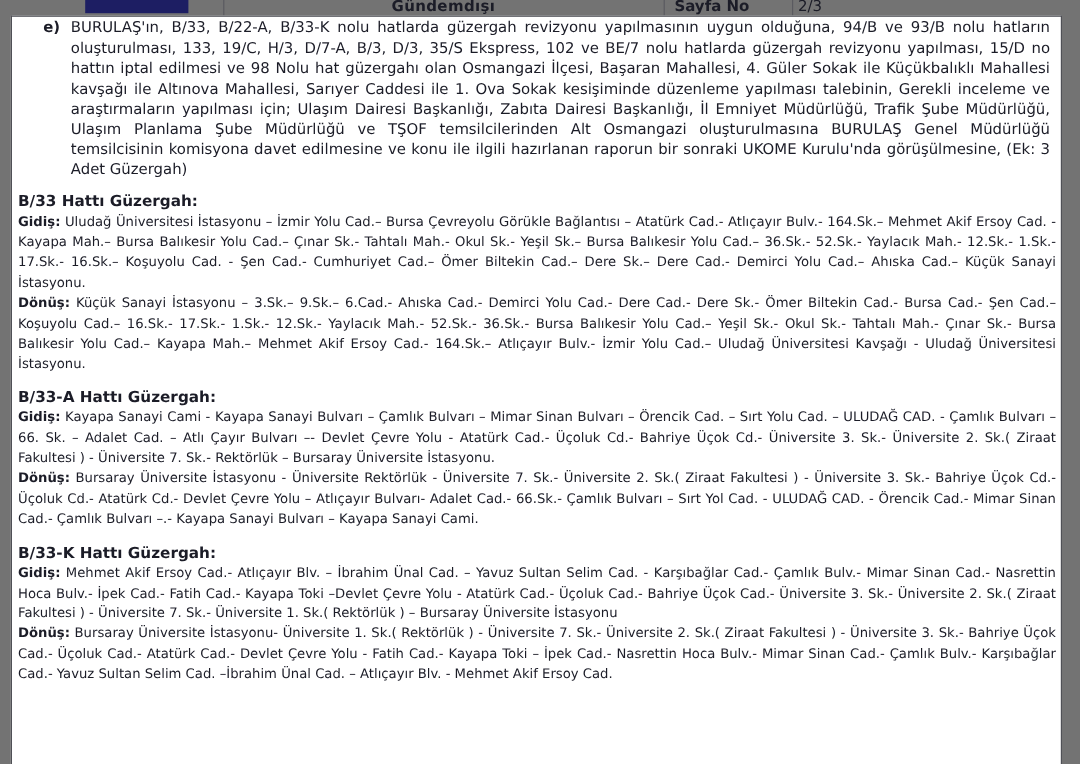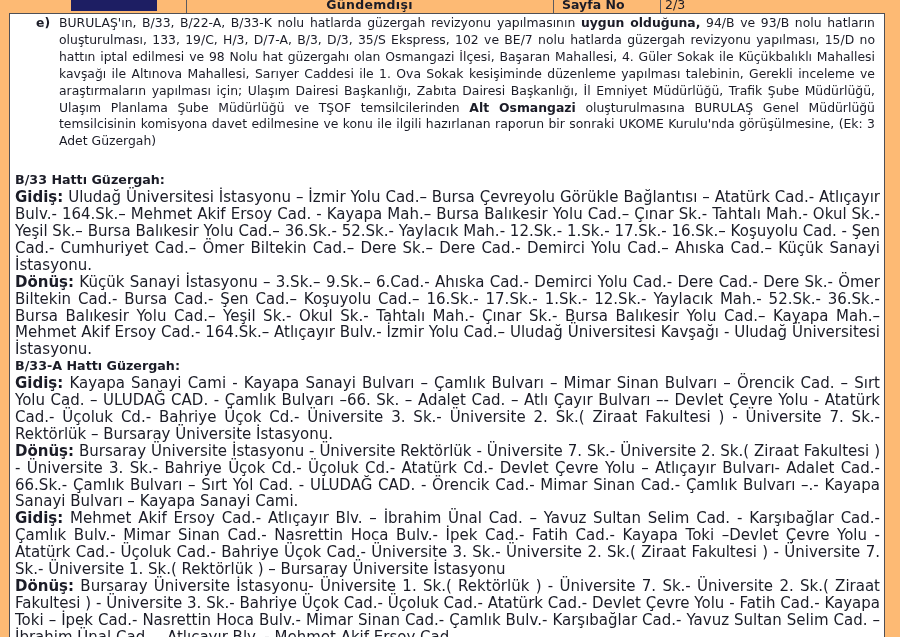--- a/index.html
+++ b/index.html
@@ -1,18 +1,18 @@
 <!DOCTYPE html>
 <html><head>
 <meta charset="utf-8">
 <style>
   html,body { margin:0; padding:0; background:#ffffff; }
   .page {
     position:relative; width:900px; height:637px; overflow:hidden;
-    background:#fdba74; font-family:"DejaVu Sans", sans-serif;
+    background:#737373; font-family:"DejaVu Sans", sans-serif;
     color:#1b1c27;
   }
   
   .header-row { position:absolute; left:0; top:0; width:900px; height:13px; }
   .stamp { position:absolute; left:71px; top:-2px; width:86px; height:13px; background:#1d1e63; }
   .vline { position:absolute; top:0; width:1px; height:13px; background:#5a5a60; }
   .v1 { left:186px; } .v2 { left:553px; } .v3 { left:660px; }
   .hcell { position:absolute; top:-3px; height:16px; line-height:16px; font-size:12.5px; white-space:nowrap; }
   .agenda { left:186px; width:367px; text-align:center; font-weight:bold; letter-spacing:.3px; }
   .pageno-label { left:562px; font-weight:bold; }
@@ -21,29 +21,29 @@
   .body-box {
     position:absolute; left:9px; top:13px; width:876px; height:700px;
     border:1.5px solid #4f5056; border-bottom:none; box-sizing:border-box;
     background:#ffffff;
   }
   .decision {
     margin:0; padding:1px 9px 0 49px; position:relative;
     text-align:justify; font-size:12.4px; line-height:16.9px;
   }
   .item-letter { position:absolute; left:26px; top:1px; font-weight:bold; }
-  .decision b { font-weight:bold; }
-  .route-section { }
-  .route-section.first { margin-top:22px; }
+  .decision b { font-weight:normal; }
+  .route-section { margin-top:11px; }
+  .route-section.first { margin-top:10px; }
   .route-heading {
     padding:0 4px 0 5px; font-weight:bold; font-size:12.7px; line-height:16.9px;
   }
   .route-text {
     margin:0; padding:0 4px 0 5px; text-align:justify;
-    font-size:15px; line-height:16.9px;
+    font-size:11px; line-height:16.9px;
   }
   .route-text b { font-weight:bold; }
 </style>
 </head>
 <body>
 
 <div class="page">
 
   <div class="header-row">
     <div class="stamp" style="background: rgb(29, 30, 99);"></div>
@@ -82,20 +82,21 @@
         <b>Gidiş:</b>
         <span>Kayapa Sanayi Cami -  Kayapa Sanayi Bulvarı – Çamlık Bulvarı – Mimar Sinan Bulvarı – Örencik Cad. – Sırt Yolu Cad. – ULUDAĞ CAD. -  Çamlık Bulvarı –66. Sk. – Adalet Cad. – Atlı Çayır Bulvarı –- Devlet Çevre Yolu - Atatürk Cad.- Üçoluk Cd.- Bahriye Üçok Cd.- Üniversite 3. Sk.- Üniversite 2. Sk.( Ziraat Fakultesi ) - Üniversite 7. Sk.- Rektörlük – Bursaray Üniversite İstasyonu.</span>
       </p>
       <p class="route-text">
         <b>Dönüş:</b>
         <span>Bursaray Üniversite İstasyonu - Üniversite Rektörlük - Üniversite 7. Sk.- Üniversite 2. Sk.( Ziraat Fakultesi ) - Üniversite 3. Sk.- Bahriye Üçok Cd.- Üçoluk Cd.- Atatürk Cd.- Devlet Çevre Yolu – Atlıçayır Bulvarı- Adalet Cad.- 66.Sk.- Çamlık Bulvarı – Sırt Yol Cad. - ULUDAĞ CAD. - Örencik Cad.- Mimar Sinan Cad.- Çamlık Bulvarı –.- Kayapa Sanayi Bulvarı – Kayapa Sanayi Cami.</span>
       </p>
     </div>
 
     <div class="route-section">
+      <div class="route-heading">B/33-K Hattı Güzergah:</div>
       <p class="route-text">
         <b>Gidiş:</b>
         <span>Mehmet Akif Ersoy Cad.- Atlıçayır Blv. – İbrahim Ünal Cad. – Yavuz Sultan Selim Cad. - Karşıbağlar Cad.- Çamlık Bulv.- Mimar Sinan Cad.- Nasrettin Hoca Bulv.- İpek Cad.- Fatih Cad.- Kayapa Toki –Devlet Çevre Yolu - Atatürk Cad.- Üçoluk Cad.- Bahriye Üçok Cad.- Üniversite 3. Sk.- Üniversite 2. Sk.( Ziraat Fakultesi ) - Üniversite 7. Sk.- Üniversite 1. Sk.( Rektörlük ) – Bursaray Üniversite İstasyonu</span>
       </p>
       <p class="route-text">
         <b>Dönüş:</b>
         <span>Bursaray Üniversite İstasyonu- Üniversite 1. Sk.( Rektörlük ) - Üniversite 7. Sk.- Üniversite 2. Sk.( Ziraat Fakultesi ) - Üniversite 3. Sk.- Bahriye Üçok Cad.- Üçoluk Cad.- Atatürk Cad.- Devlet Çevre Yolu - Fatih Cad.- Kayapa Toki – İpek Cad.- Nasrettin Hoca Bulv.- Mimar Sinan Cad.- Çamlık Bulv.- Karşıbağlar Cad.- Yavuz Sultan Selim Cad. –İbrahim Ünal Cad. – Atlıçayır Blv. - Mehmet Akif Ersoy Cad.</span>
       </p>
     </div>
 

